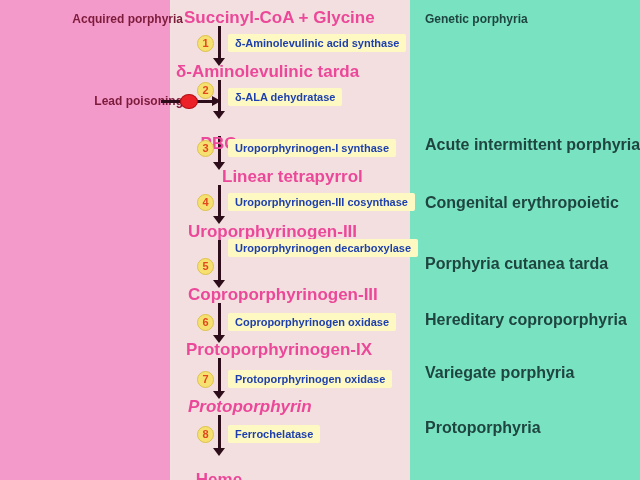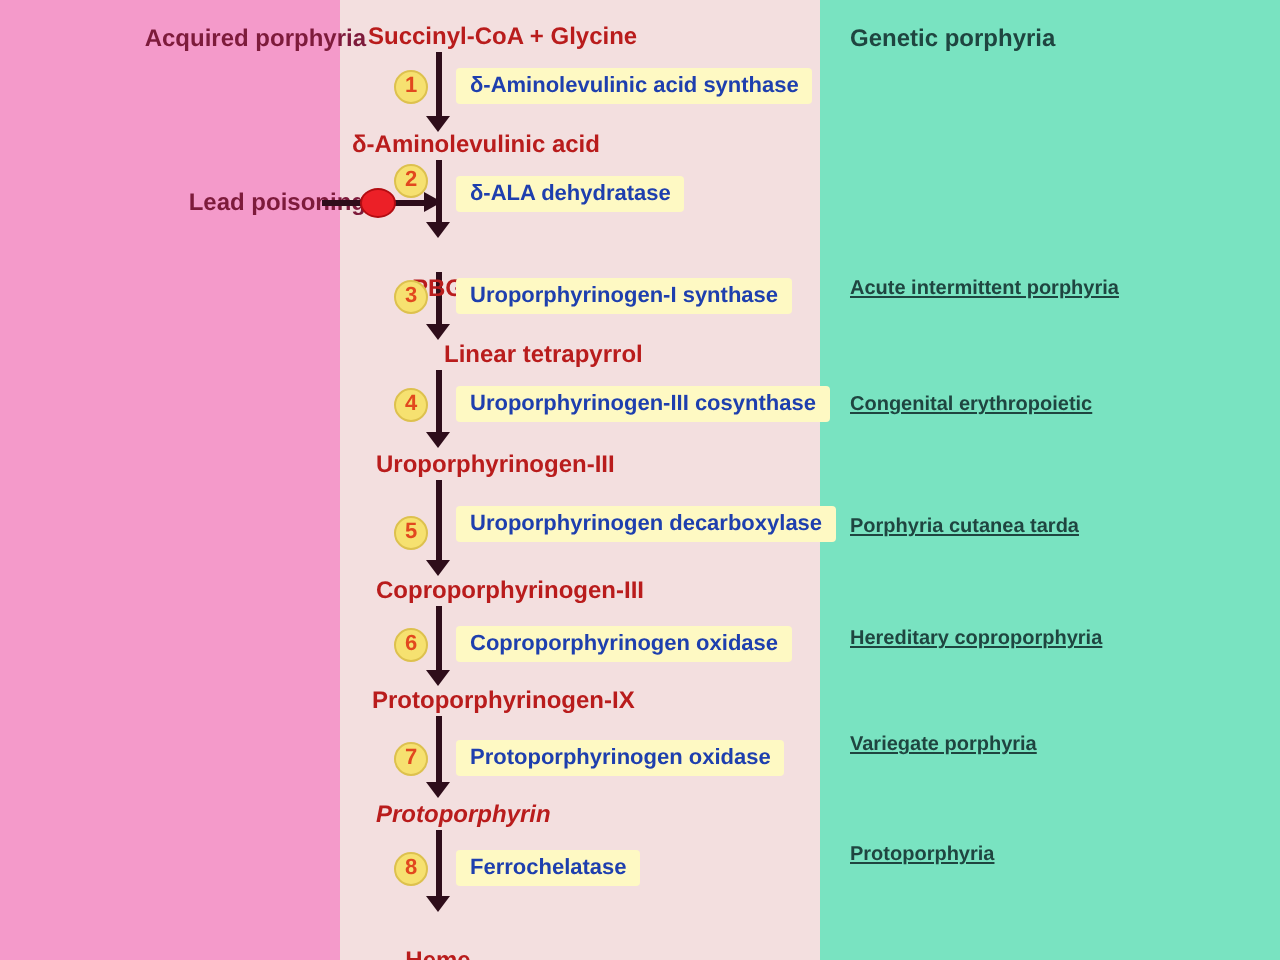--- a/index.html
+++ b/index.html
@@ -11,21 +11,21 @@
   .band{position:absolute;top:0;height:480px;}
   #band-left{left:0;width:170px;background:#f49aca;}
   #band-mid{left:170px;width:240px;background:#f3dfdf;}
   #band-right{left:410px;width:230px;background:#79e3c1;}
 
   .left-label{
     position:absolute;left:0;width:160px;text-align:right;
     color:#7d1b3b;font-size:12px;line-height:13px;margin-left:23px;
   }
   .substrate{
-    position:absolute;color:#b91c1c;font-size:12px;line-height:14px;white-space:nowrap;
+    position:absolute;color:#ec4899;font-size:17px;line-height:14px;white-space:nowrap;
   }
   .substrate.centered{left:219px;transform:translateX(-50%);margin-top:16px;}
   .enzyme-box{
     position:absolute;left:228px;height:14px;
     background:#fef9c3;color:#1e3fae;font-size:11px;line-height:14px;
     padding:2px 7px;border-radius:2px;white-space:nowrap;
   }
   .step-badge{
     position:absolute;left:197px;width:15px;height:15px;border-radius:50%;
     background:#f6e170;border:1px solid #ddc14e;
@@ -41,21 +41,21 @@
   .hhead{
     position:absolute;top:96px;left:212px;width:0;height:0;
     border-top:5px solid transparent;border-bottom:5px solid transparent;
     border-left:9px solid #2e0d1a;
   }
   .inhibit-dot{
     position:absolute;top:94px;left:180px;width:16px;height:13px;border-radius:50%;
     background:#ec2027;border:1px solid #b30d12;
   }
   .right-title{position:absolute;left:425px;top:12px;color:#1f4540;font-size:12px;}
-  .disease{position:absolute;left:425px;color:#1f4540;font-size:10px;line-height:14px;white-space:nowrap;text-decoration:underline;}
+  .disease{position:absolute;left:425px;color:#1f4540;font-size:16px;line-height:14px;white-space:nowrap;}
 </style>
 </head>
 <body>
 
 <div id="stage">
 
   <div class="band" id="band-left"></div>
   <div class="band" id="band-mid"></div>
   <div class="band" id="band-right"></div>
 
@@ -77,21 +77,21 @@
   <div class="vshaft" style="top:240px;height:40px;"></div>
   <div class="vhead" style="top:280px;"></div>
   <div class="vshaft" style="top:303px;height:32px;"></div>
   <div class="vhead" style="top:335px;"></div>
   <div class="vshaft" style="top:358px;height:33px;"></div>
   <div class="vhead" style="top:391px;"></div>
   <div class="vshaft" style="top:415px;height:33px;"></div>
   <div class="vhead" style="top:448px;"></div>
 
   <div class="substrate" style="top:11px;left:184px;">Succinyl-CoA + Glycine</div>
-  <div class="substrate" style="top:65px;left:176px;">δ-Aminolevulinic acid</div>
+  <div class="substrate" style="top:65px;left:176px;">δ-Aminolevulinic tarda</div>
   <div class="substrate centered" style="top:121px;">PBG</div>
   <div class="substrate" style="top:170px;left:186px;padding-left:36px;">Linear tetrapyrrol</div>
   <div class="substrate" style="top:225px;left:188px;">Uroporphyrinogen-III</div>
   <div class="substrate" style="top:288px;left:188px;">Coproporphyrinogen-III</div>
   <div class="substrate" style="top:343px;left:186px;">Protoporphyrinogen-IX</div>
   <div class="substrate" style="top:400px;left:188px;font-style:italic;">Protoporphyrin</div>
   <div class="substrate centered" style="top:457px;">Heme</div>
 
   <div class="step-badge" style="top:35px;">1</div>
   <div class="step-badge" style="top:82px;">2</div>
@@ -99,21 +99,21 @@
   <div class="step-badge" style="top:194px;">4</div>
   <div class="step-badge" style="top:258px;">5</div>
   <div class="step-badge" style="top:314px;">6</div>
   <div class="step-badge" style="top:371px;">7</div>
   <div class="step-badge" style="top:426px;">8</div>
 
   <div class="enzyme-box" style="top:34px;">δ-Aminolevulinic acid synthase</div>
   <div class="enzyme-box" style="top:88px;">δ-ALA dehydratase</div>
   <div class="enzyme-box" style="top:139px;">Uroporphyrinogen-I synthase</div>
   <div class="enzyme-box" style="top:193px;">Uroporphyrinogen-III cosynthase</div>
-  <div class="enzyme-box" style="top:253px;">Uroporphyrinogen decarboxylase</div>
+  <div class="enzyme-box" style="top:239px;">Uroporphyrinogen decarboxylase</div>
   <div class="enzyme-box" style="top:313px;">Coproporphyrinogen oxidase</div>
   <div class="enzyme-box" style="top:370px;">Protoporphyrinogen oxidase</div>
   <div class="enzyme-box" style="top:425px;">Ferrochelatase</div>
 
   <div class="right-title">Genetic porphyria</div>
   <div class="disease" style="top:138px;">Acute intermittent porphyria</div>
   <div class="disease" style="top:196px;">Congenital erythropoietic</div>
   <div class="disease" style="top:257px;">Porphyria cutanea tarda</div>
   <div class="disease" style="top:313px;">Hereditary coproporphyria</div>
   <div class="disease" style="top:366px;text-align:center;">Variegate porphyria</div>

